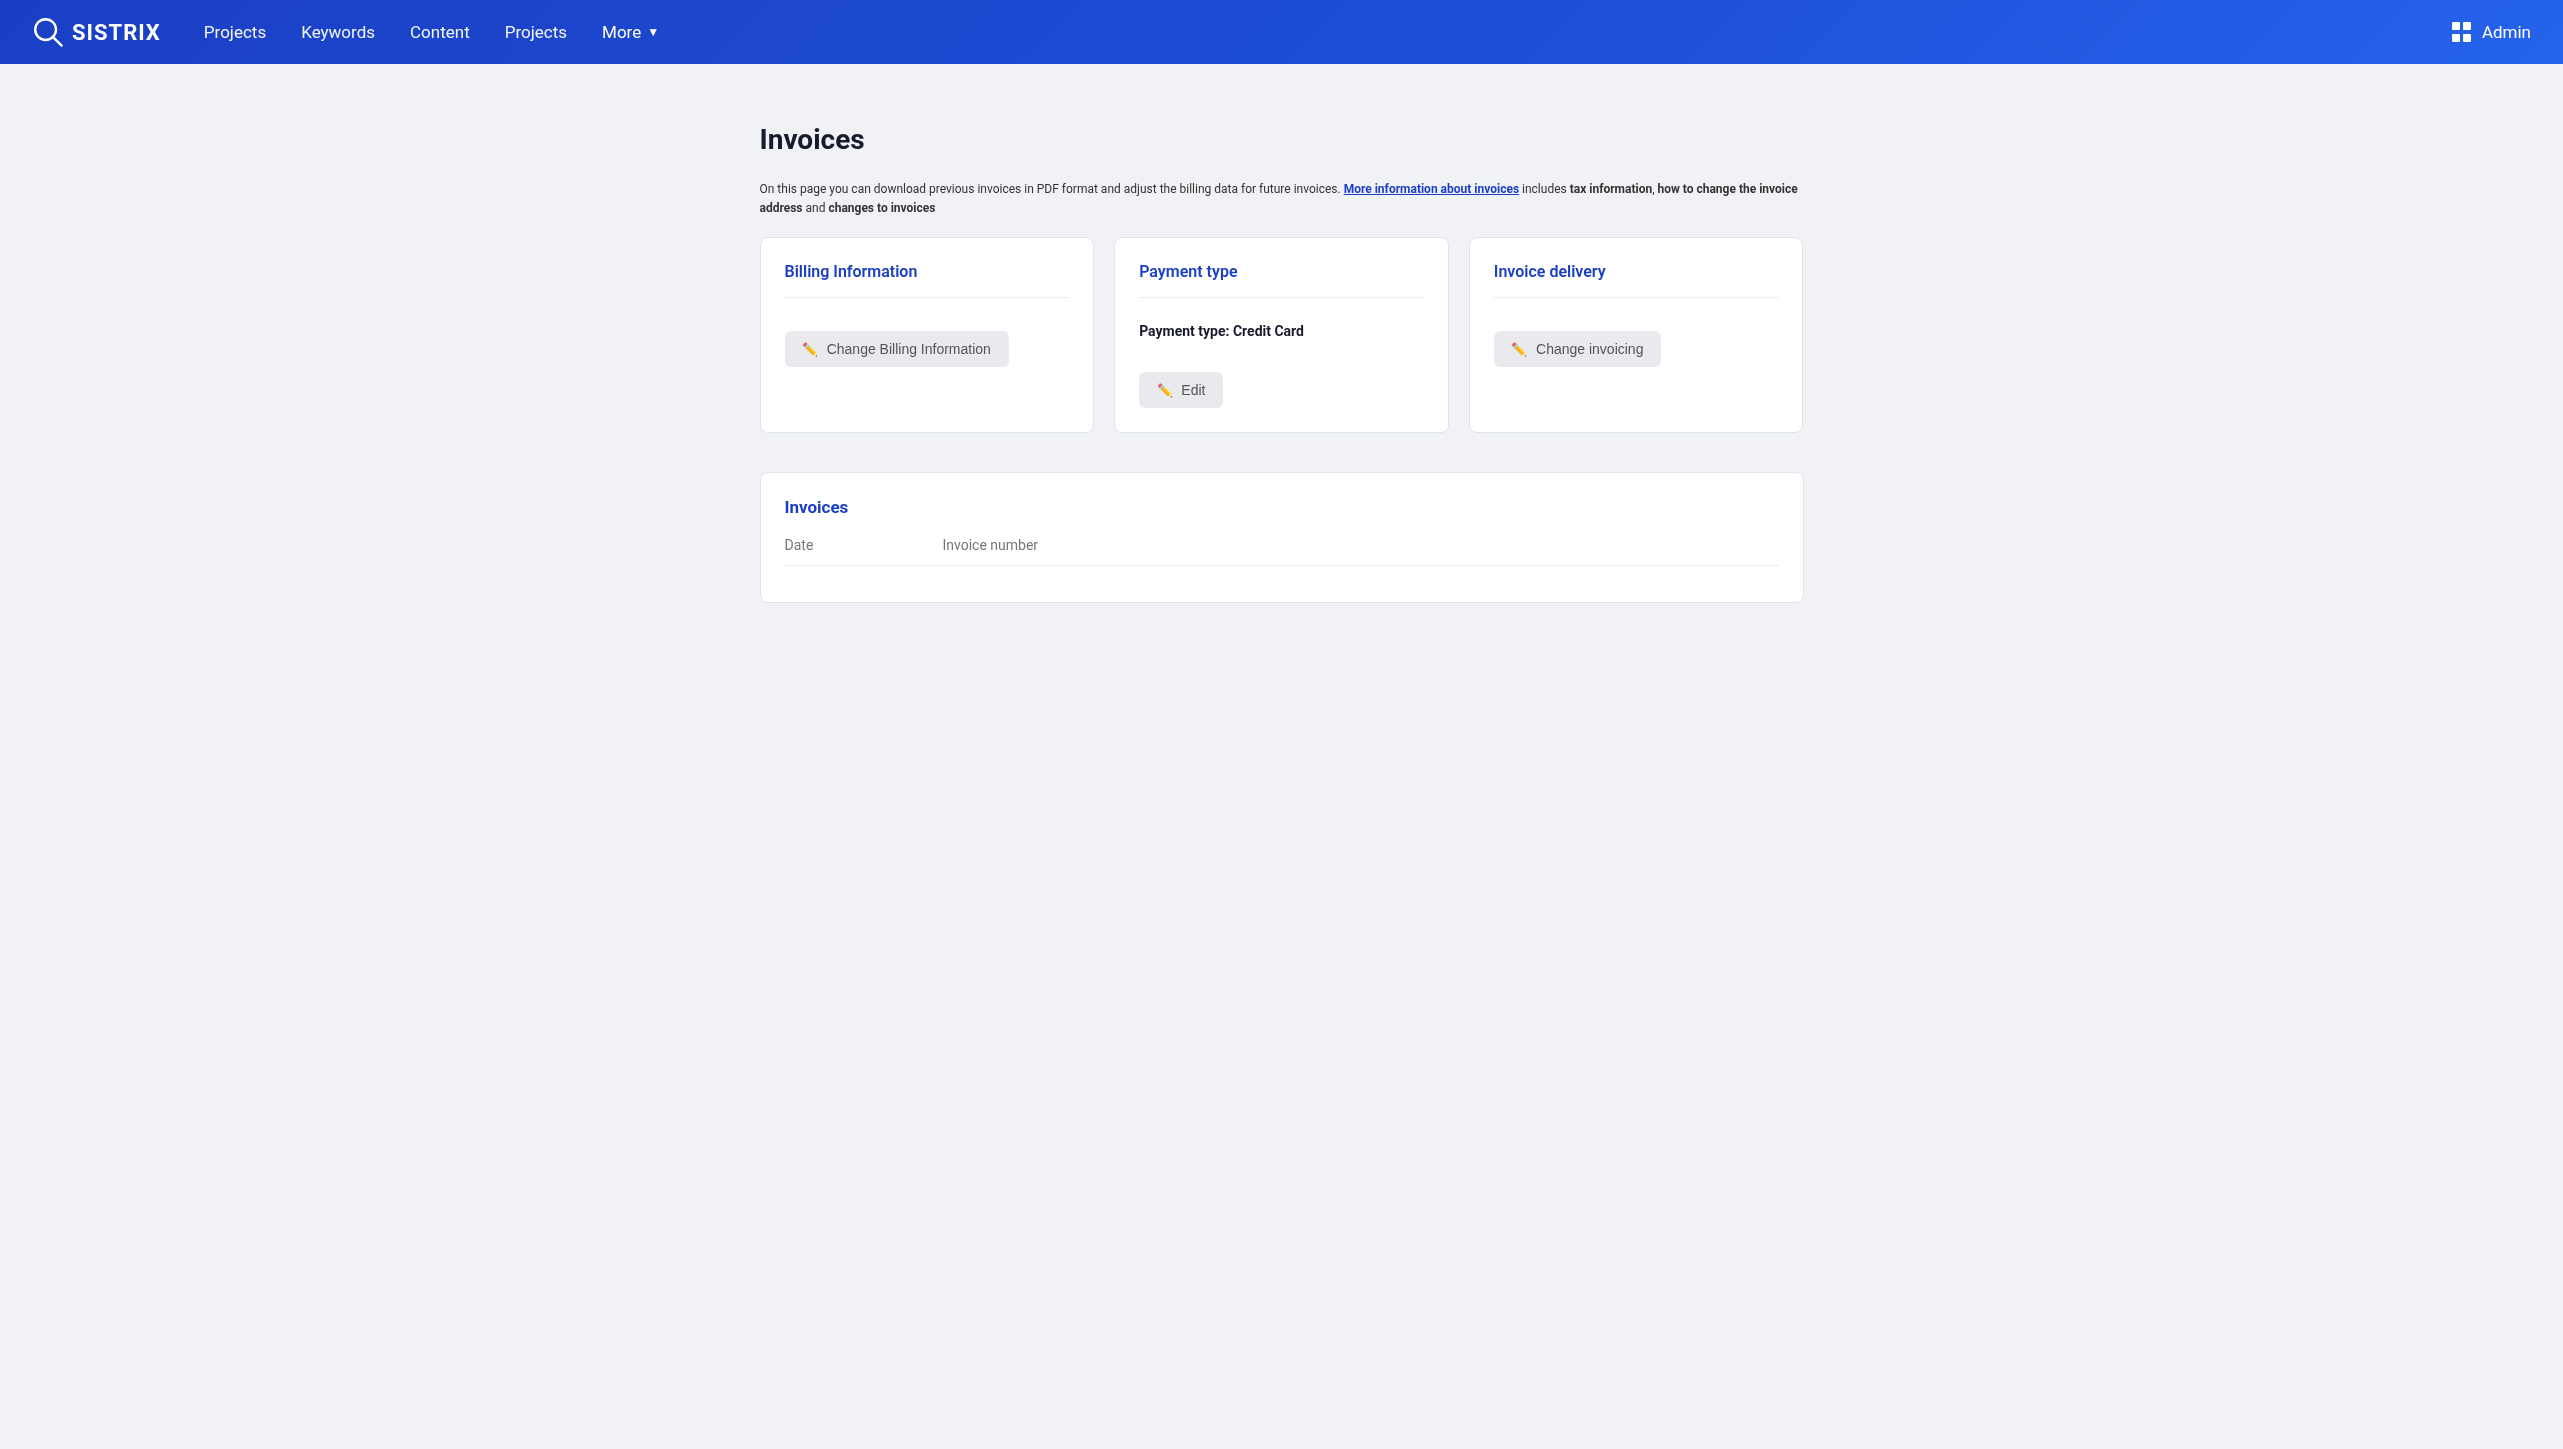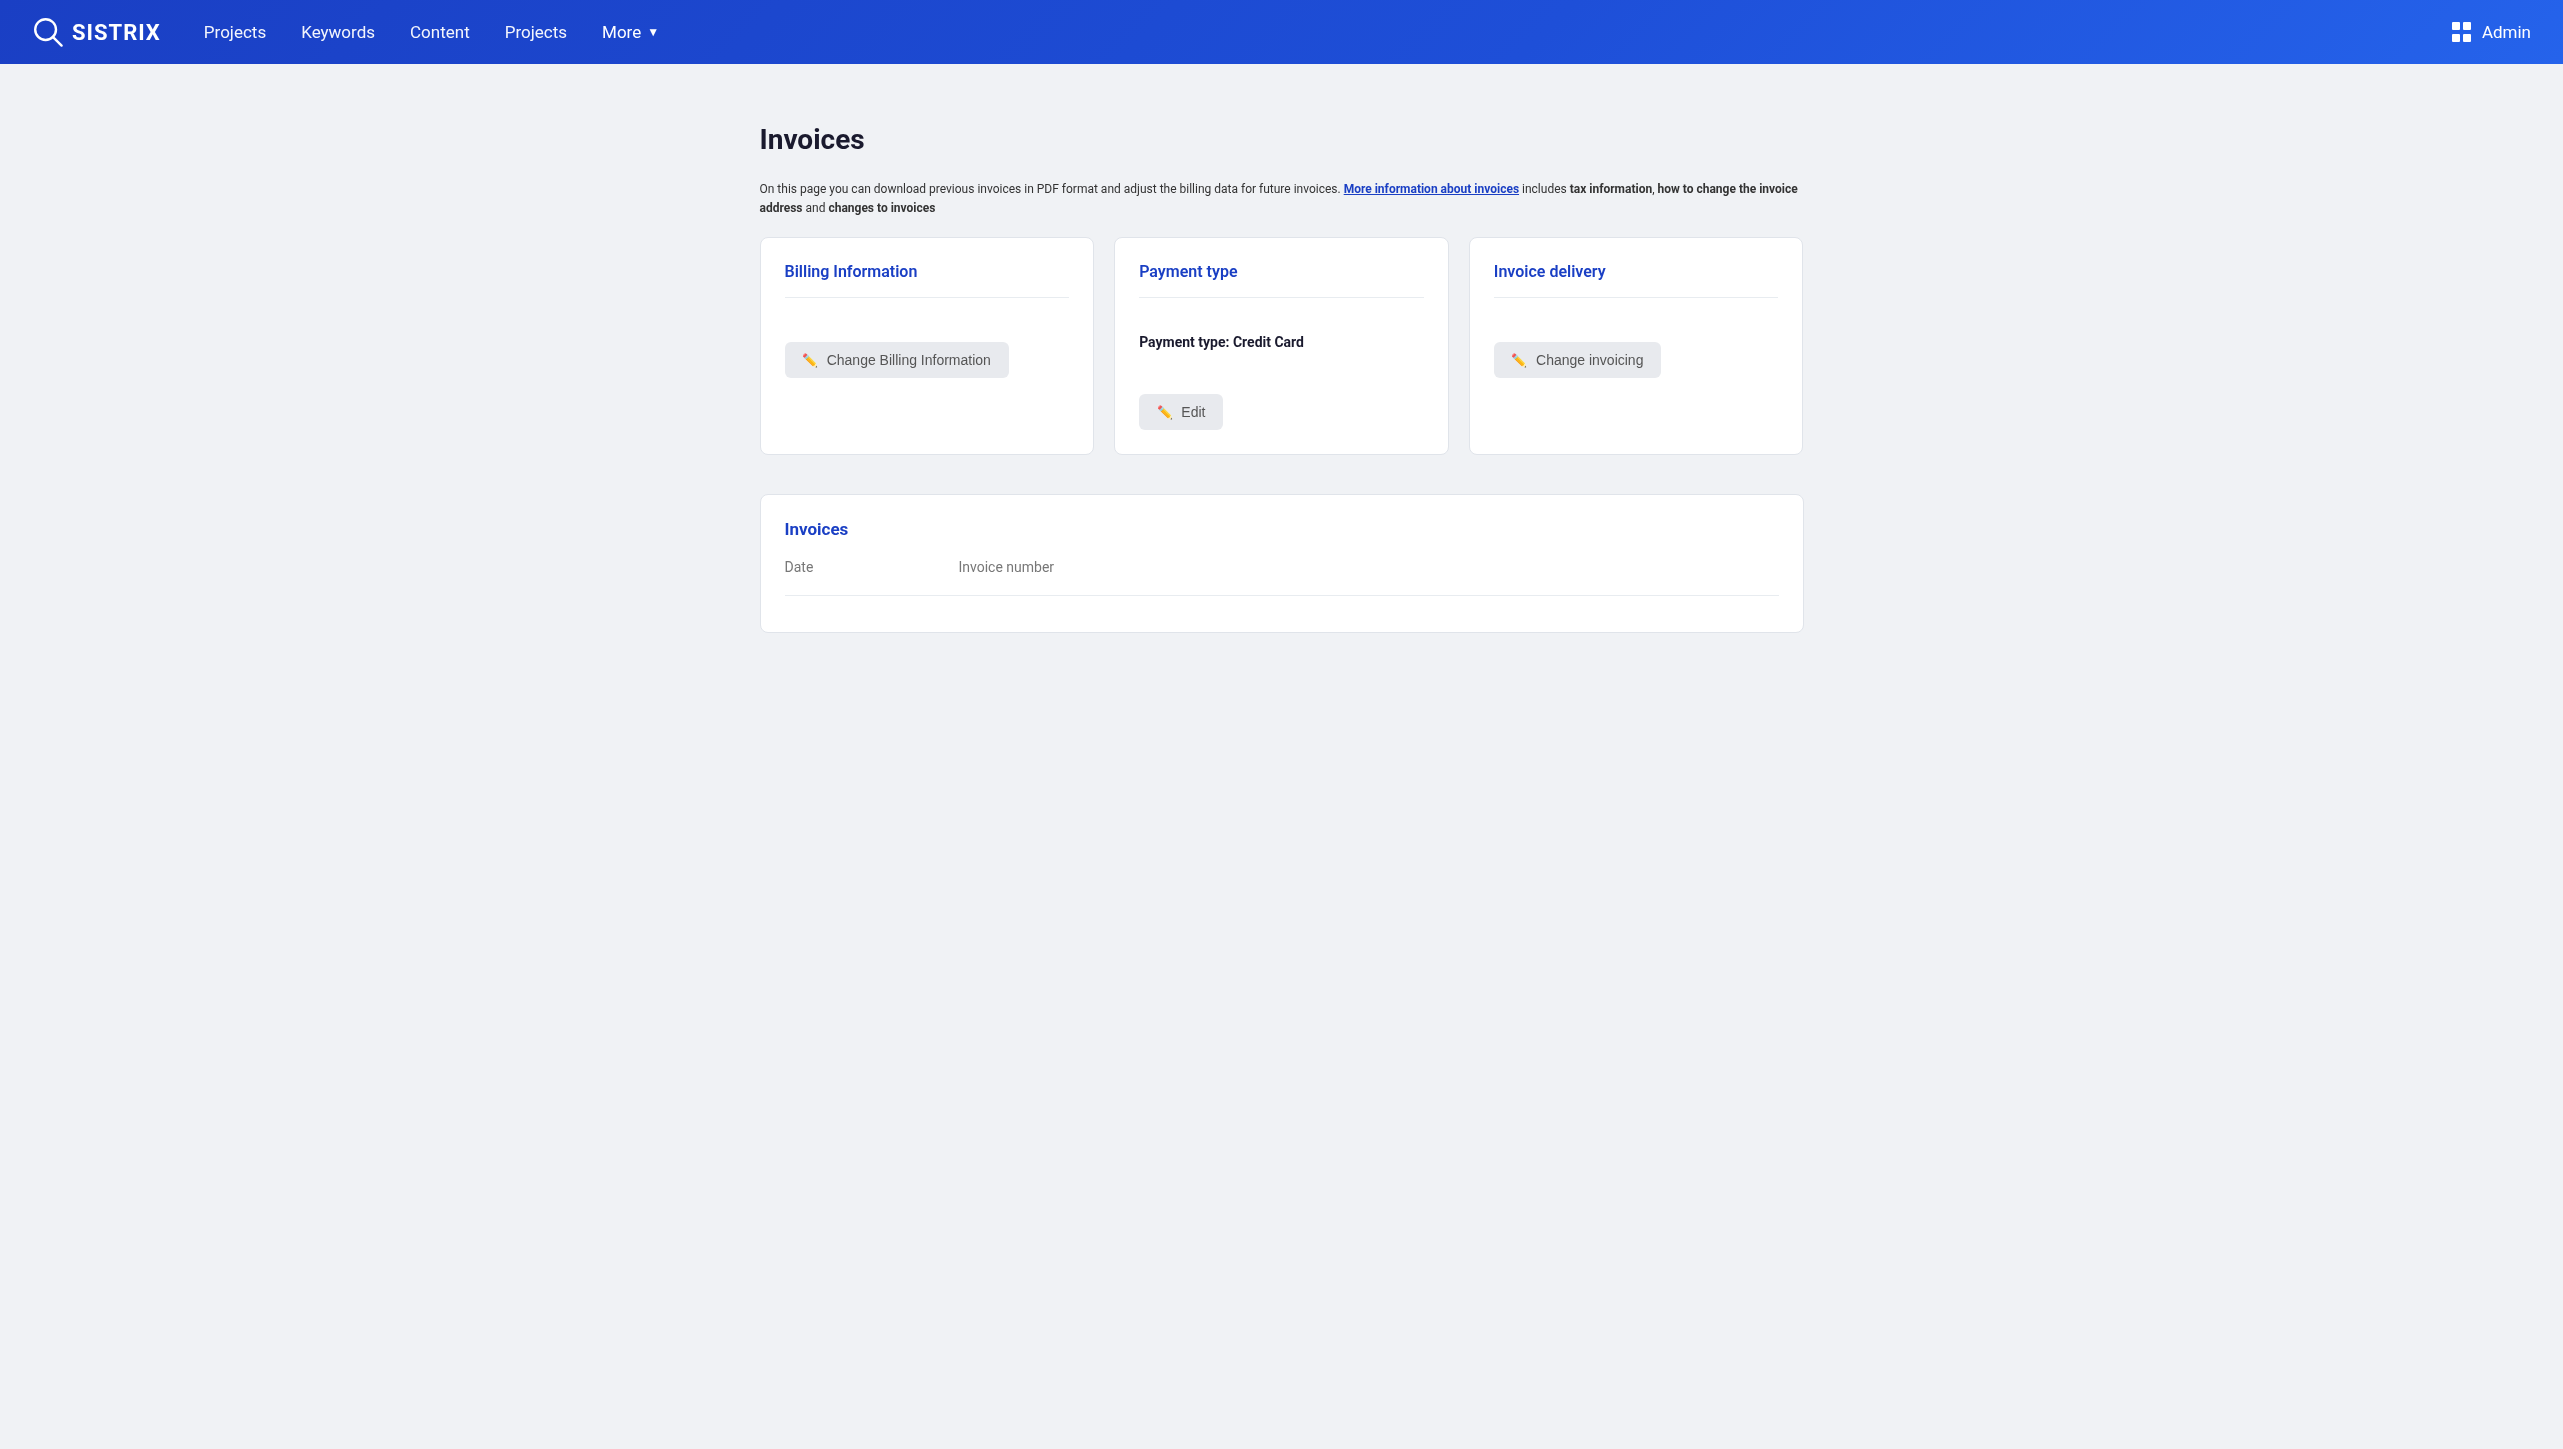--- a/index.html
+++ b/index.html
@@ -133,21 +133,21 @@
       margin-bottom: 39px;
     }
 
     .card {
       background: white;
       border-radius: 8px;
       border: 1px solid #e0e4ea;
       padding: 24px;
       display: flex;
       flex-direction: column;
-      gap: 16px;
+      gap: 5px;
     }
 
     .card-title {
       font-size: 16px;
       font-weight: 600;
       color: #1a3fc4;
       padding-bottom: 16px;
       border-bottom: 1px solid #e8ecf0;
       margin-bottom: 20px;
     }
@@ -219,22 +219,21 @@
     .invoices-section-title {
       font-size: 17px;
       font-weight: 700;
       color: #1a3fc4;
       margin-bottom: 20px;
     }
 
     .table-header {
       display: grid;
       grid-template-columns: 158px 1fr auto auto;
-      gap: 16px;
-      padding-bottom: 20px;
+      padding-bottom: 12px;
       border-bottom: 1px solid #e8ecf0;
       margin-bottom: 12px;
     }
 
     .table-header-cell {
       font-size: 14px;
       color: #777;
       font-weight: 400;
     }
 

